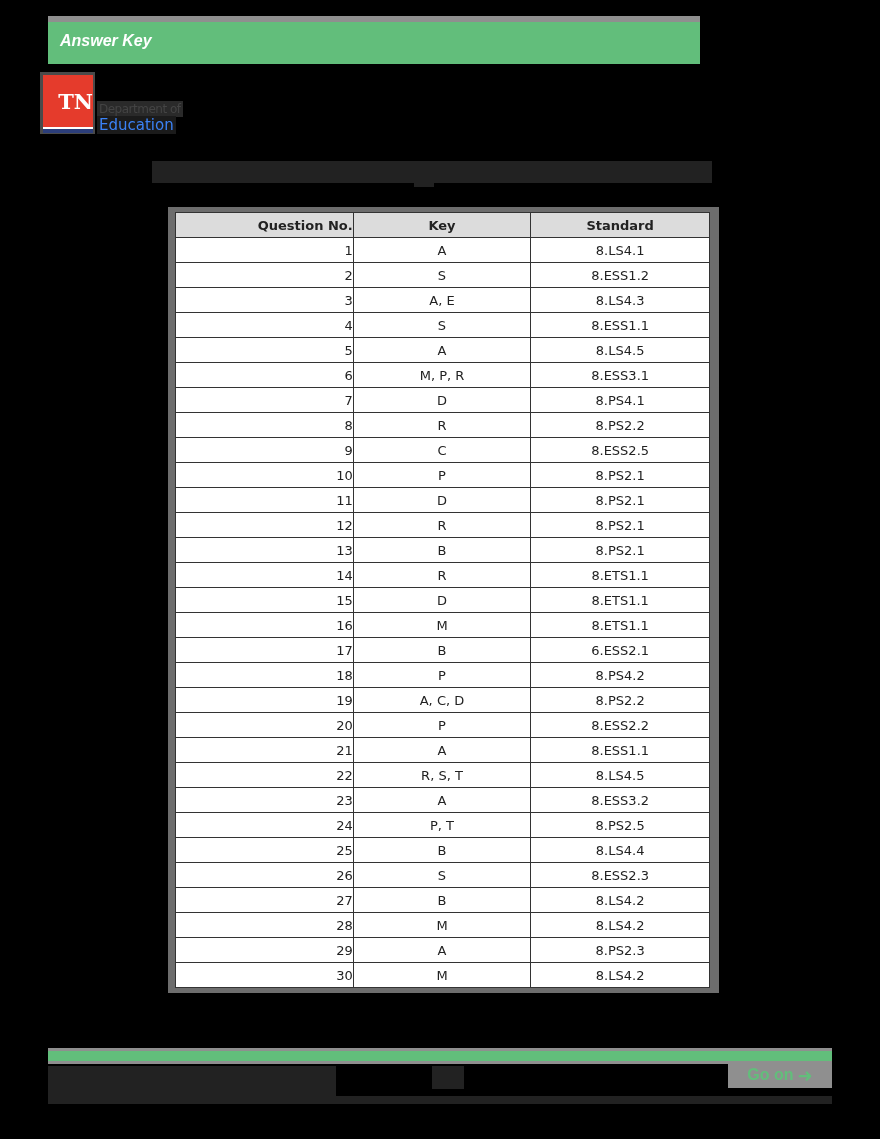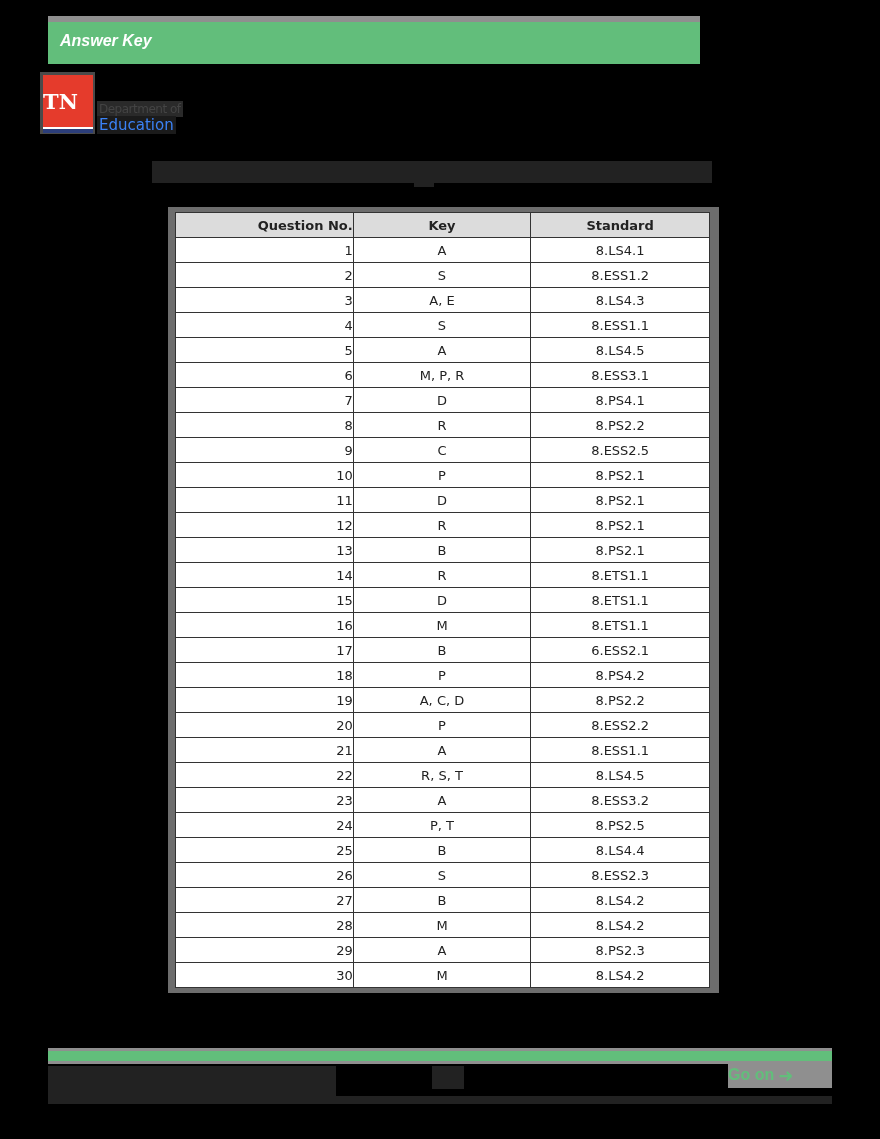--- a/index.html
+++ b/index.html
@@ -16,21 +16,21 @@
     font-weight: bold; font-size: 16px; font-family: "Liberation Sans", sans-serif;
   }
   .logo { position: absolute; left: 40px; top: 72px; width: 145px; height: 66px; }
   .logo-box {
     position: absolute; left: 0; top: 0; width: 55px; height: 62px; background: #4a4a4a;
   }
   .logo-red {
     position: absolute; left: 3px; top: 3px; width: 50px; height: 52px; background: #e53b2c;
   }
   .logo-tn {
-    position: absolute; left: 0; top: 14px; width: 50px; text-align: left; color: #fff;
+    position: absolute; left: 0; top: 14px; width: 50px; text-align: right; color: #fff;
     font-family: "DejaVu Serif", serif; font-size: 21px; font-weight: bold;
   }
   .logo-stripe-w { position: absolute; left: 3px; top: 55px; width: 50px; height: 2px; background: #fff; }
   .logo-stripe-b { position: absolute; left: 3px; top: 57px; width: 50px; height: 4px; background: #2c3e7a; }
   .logo-dept {
     position: absolute; left: 57px; top: 29px; font-size: 12px; color: #444;
     background: #2a2a2a; padding: 1px 2px; letter-spacing: -0.5px;
   }
   .logo-edu {
     position: absolute; left: 57px; top: 44px; font-size: 15px; color: #3b82f6;
@@ -58,21 +58,21 @@
   .footer-bar {
     position: absolute; left: 48px; top: 1048px; width: 784px; height: 16px;
     background: #8f8f8f; box-sizing: border-box; padding: 3px 0;
   }
   .footer-bar-inner { width: 100%; height: 10px; background: #62be7b; }
   .footer-redact1 { position: absolute; left: 48px; top: 1066px; width: 288px; height: 30px; background: #222; }
   .footer-redact2 { position: absolute; left: 432px; top: 1066px; width: 32px; height: 23px; background: #222; }
   .footer-redact3 { position: absolute; left: 48px; top: 1096px; width: 784px; height: 8px; background: #222; }
   .go-on {
     position: absolute; left: 728px; top: 1062px; width: 104px; height: 26px;
-    background: #8f8f8f; display: flex; align-items: center; justify-content: flex-start; gap: 4px;
+    background: #8f8f8f; display: flex; align-items: center; justify-content: center; gap: 4px;
   }
   .go-on-label { color: #62be7b; font-weight: bold; font-size: 16px; font-family: "Liberation Sans", sans-serif; }
   .go-on-arrow { color: #62be7b; font-size: 18px; font-weight: bold; }
 </style>
 </head>
 <body>
 
 <div class="banner">
   <span class="banner-title">Answer Key</span>
 </div>

